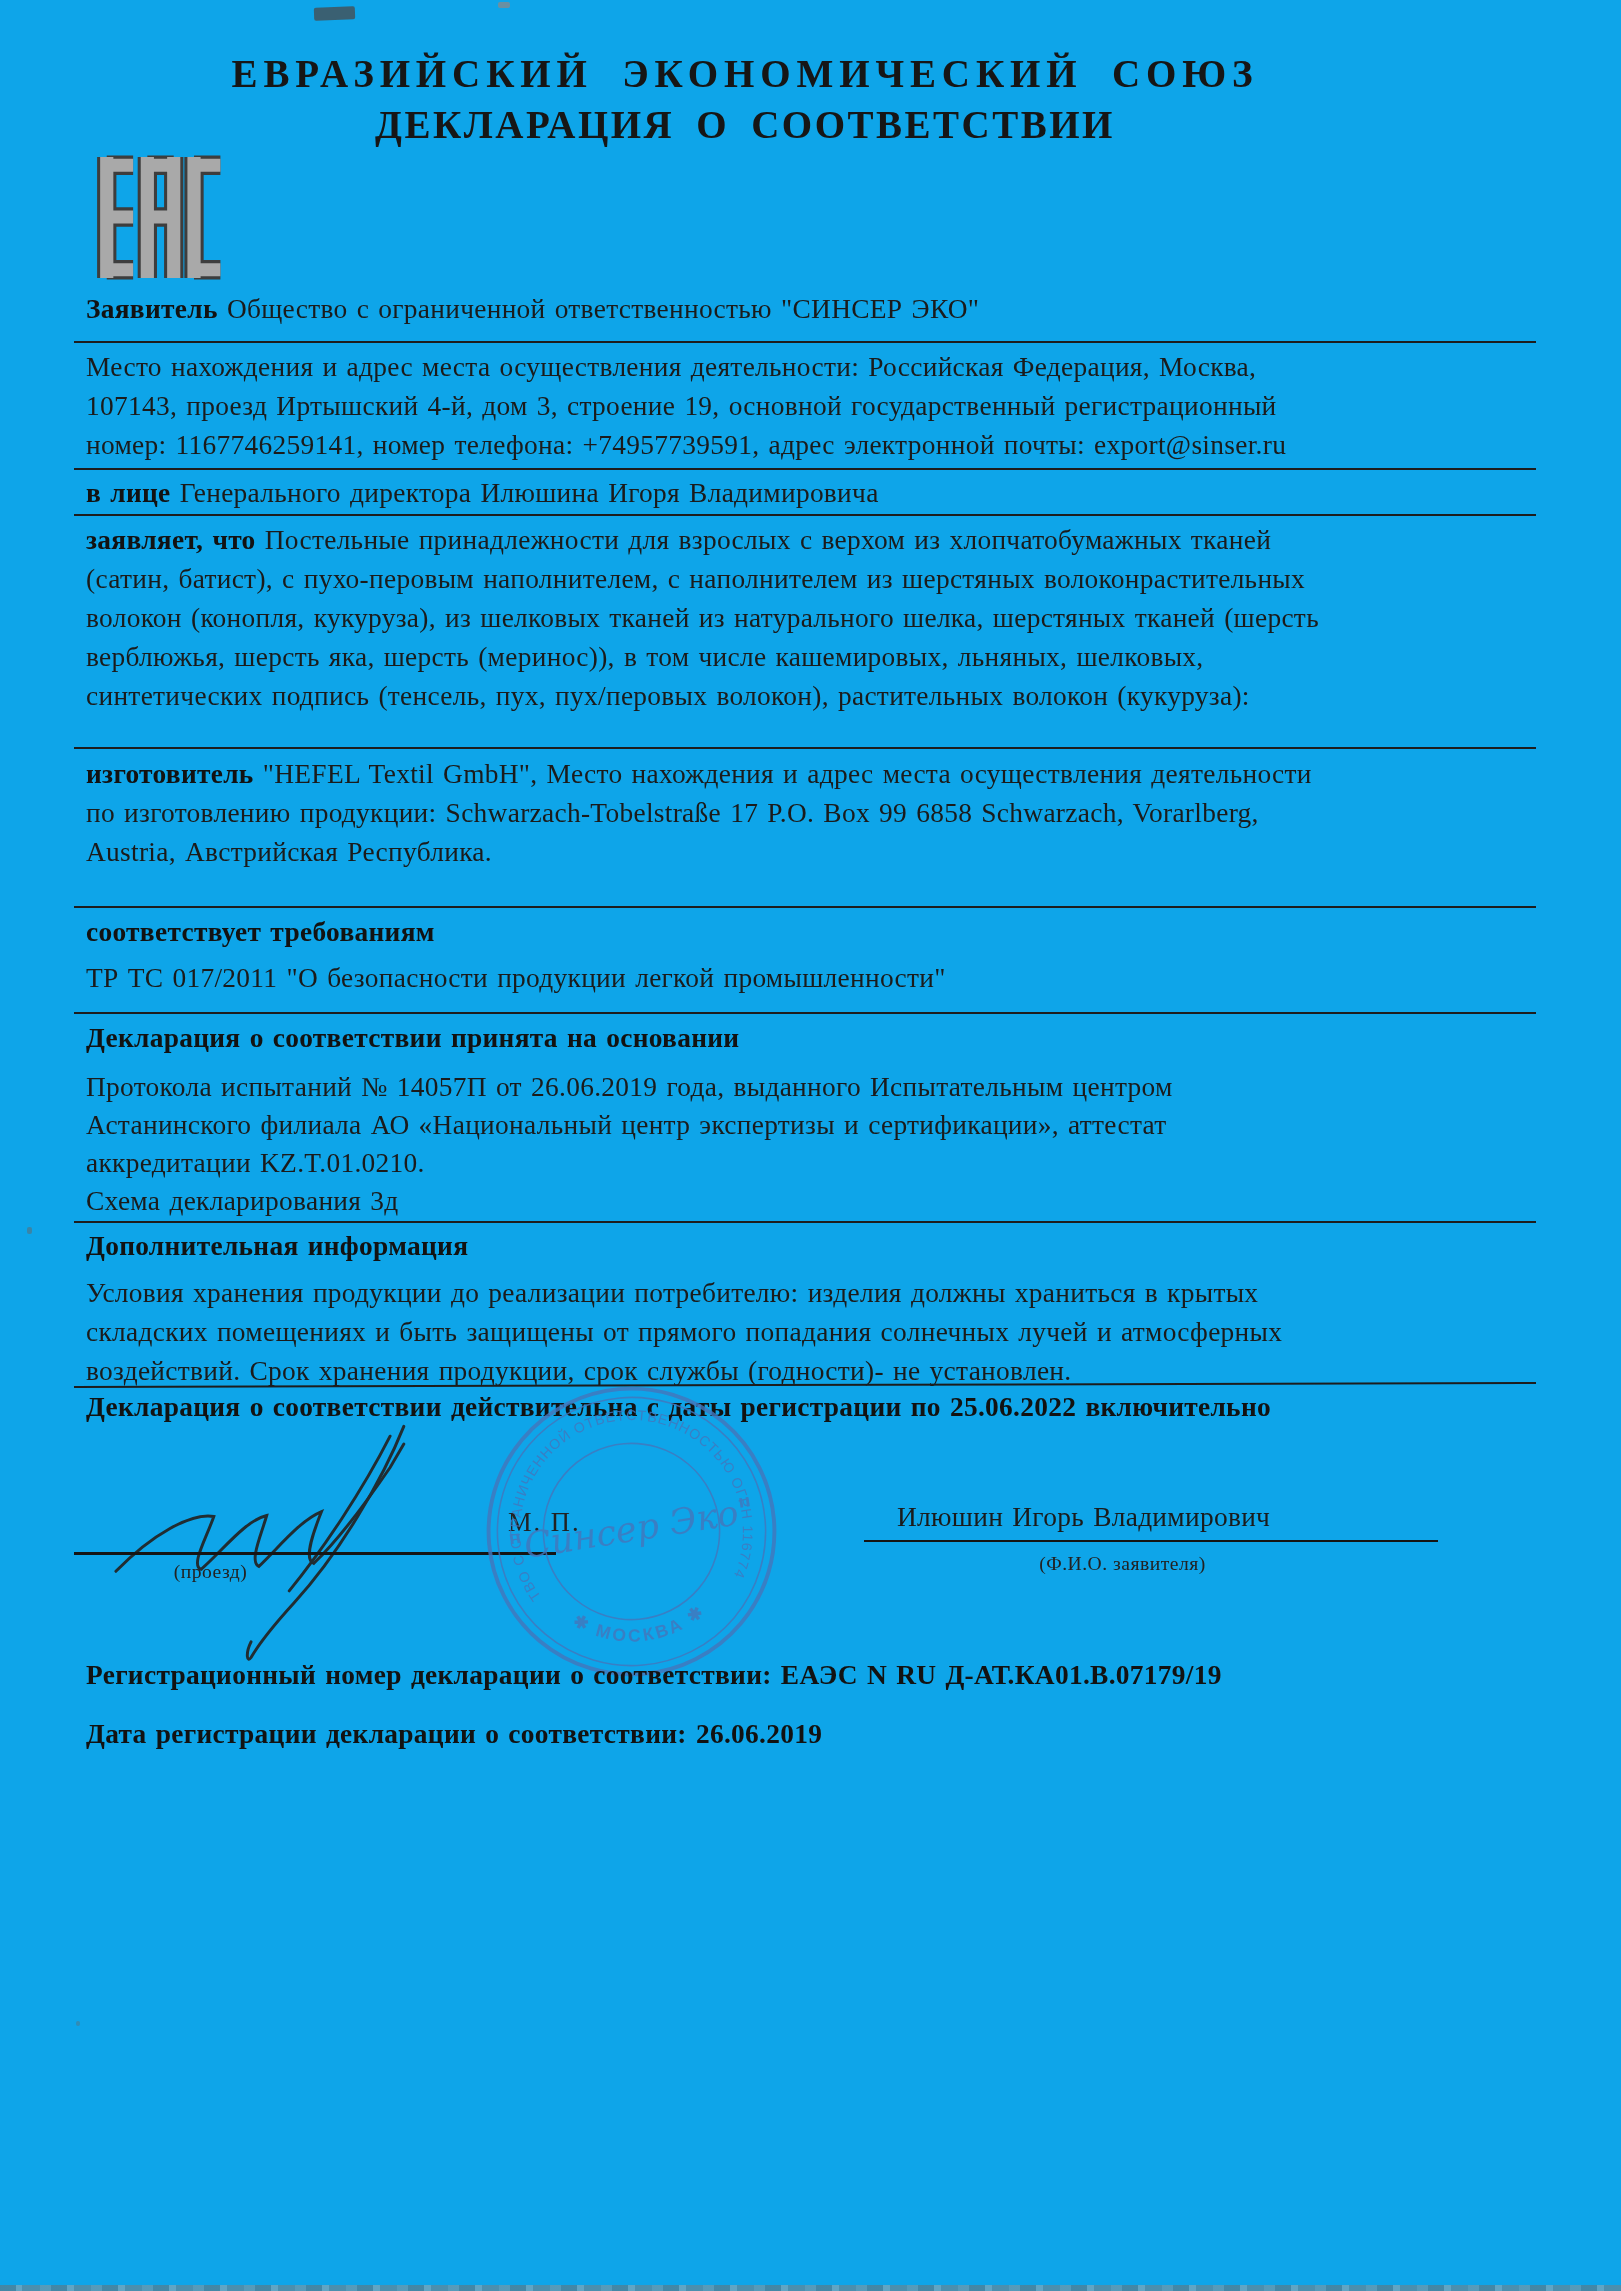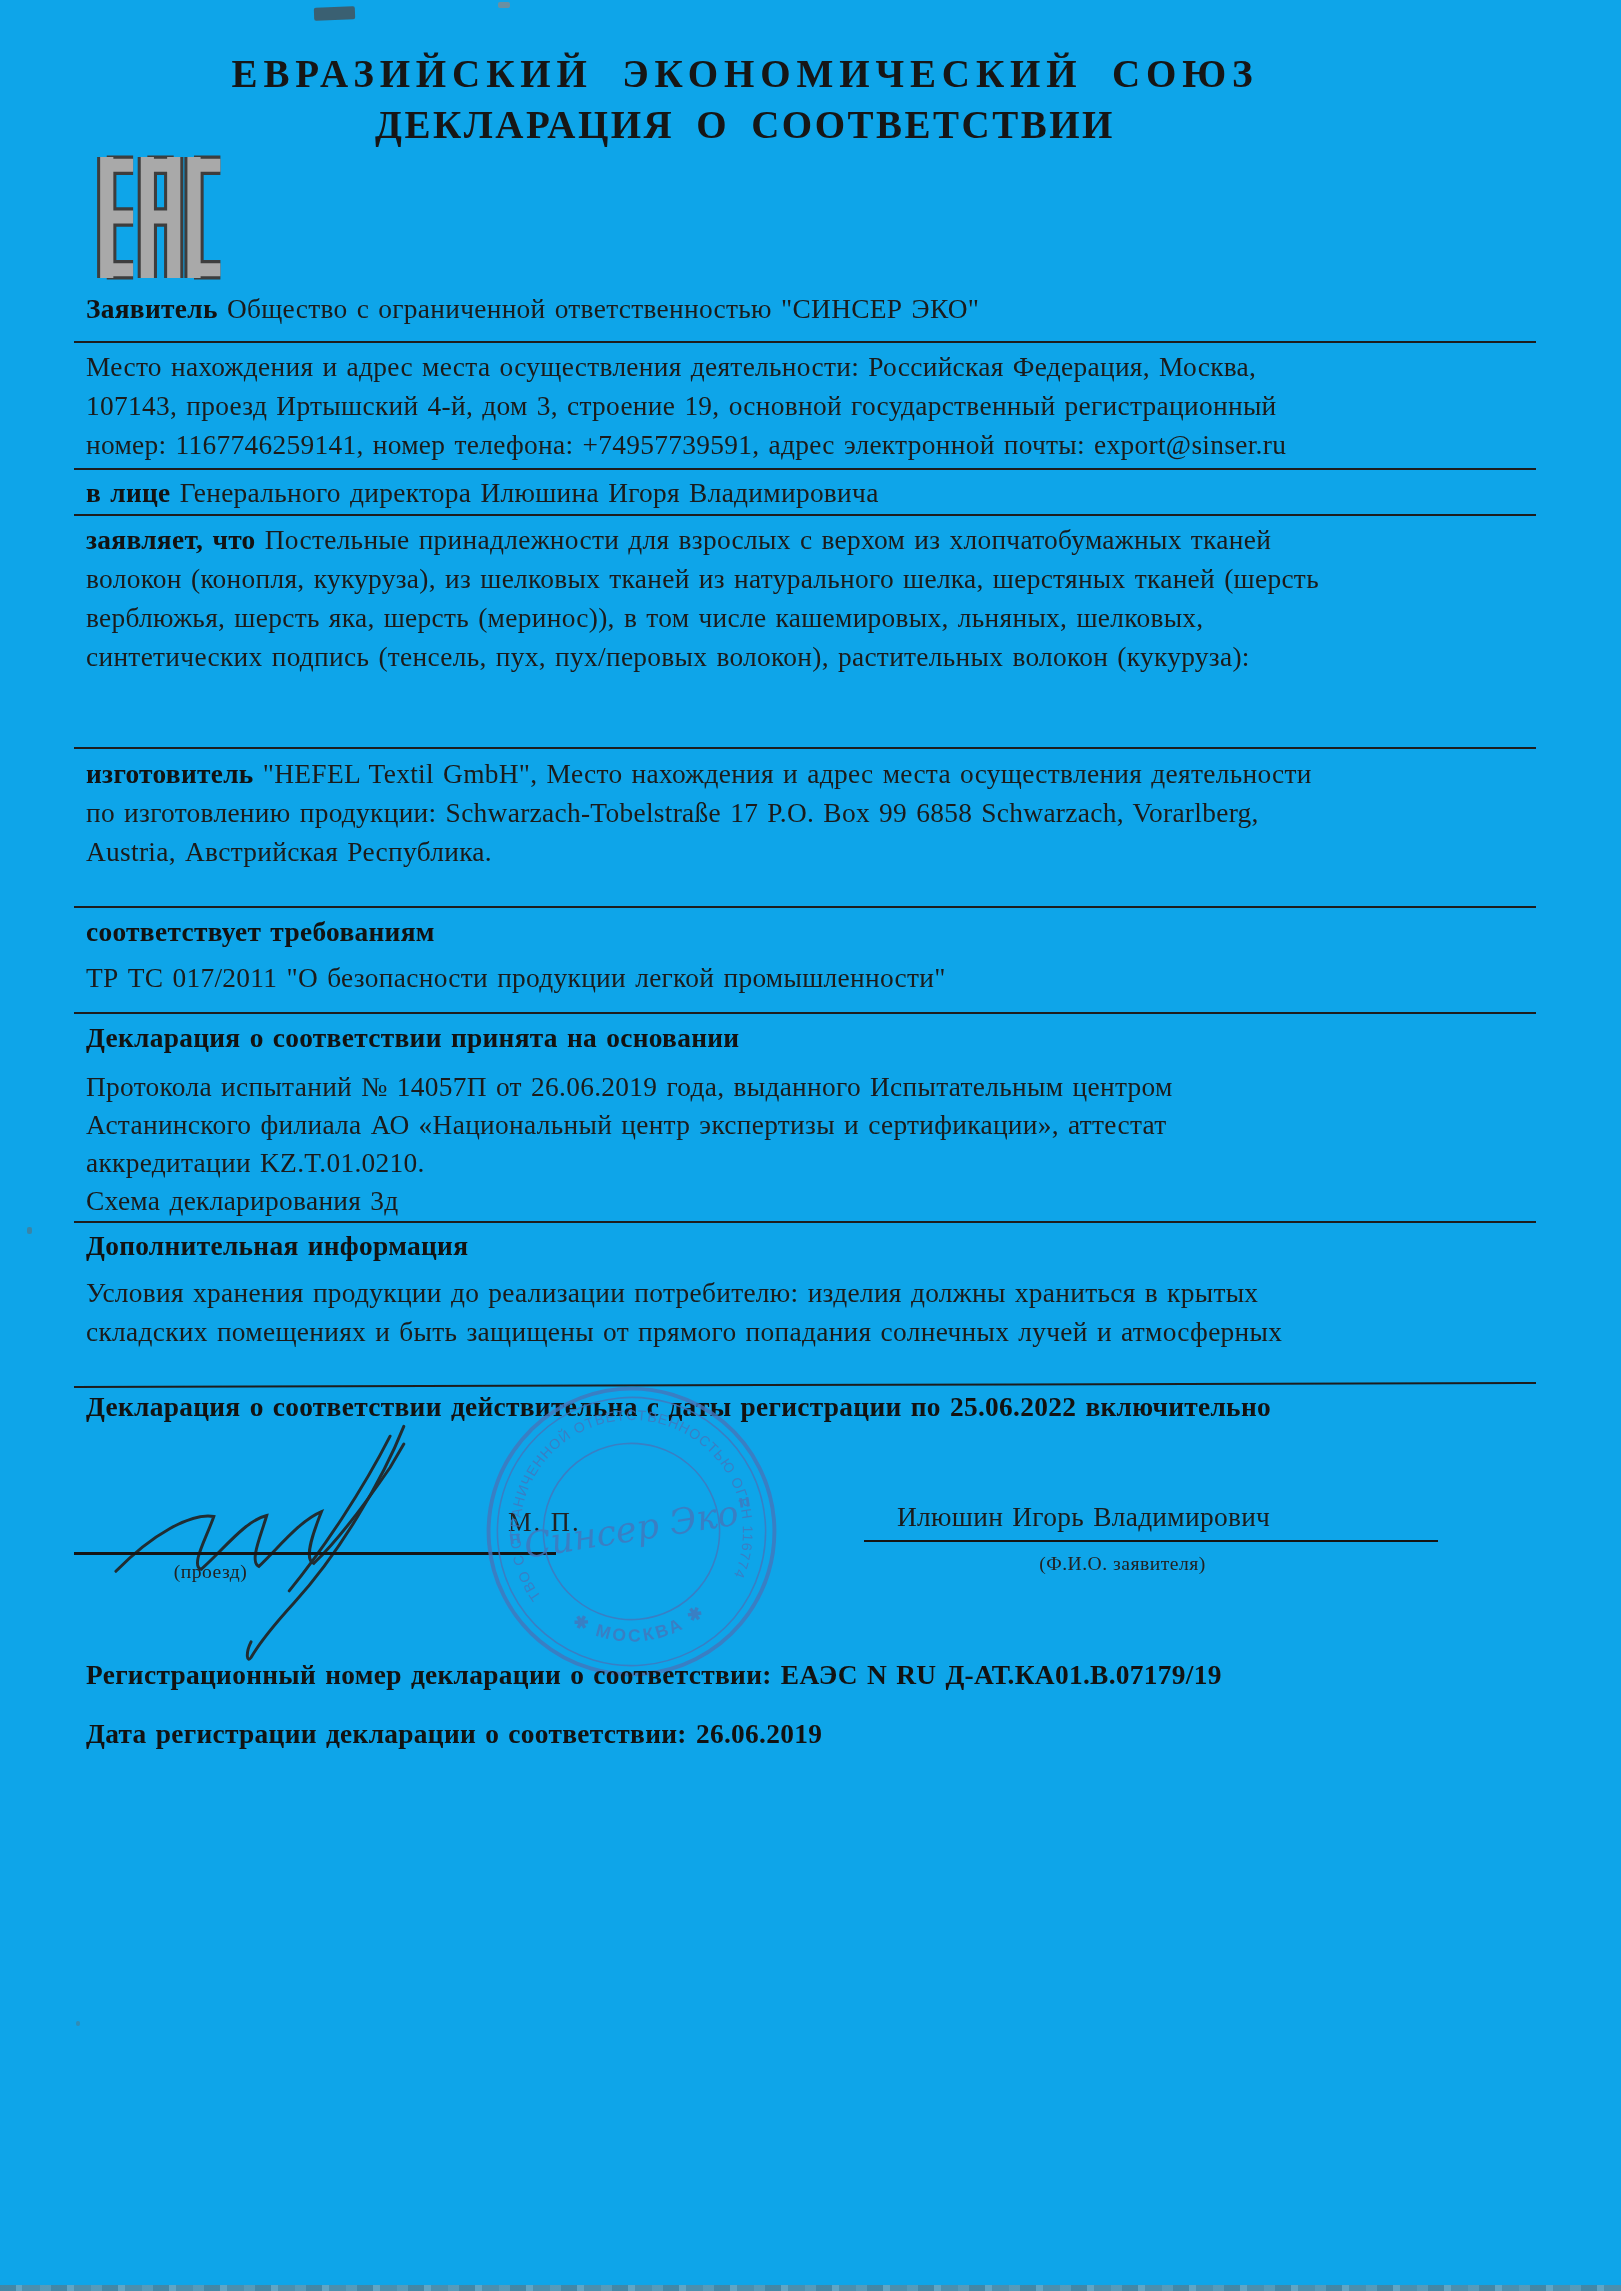--- a/index.html
+++ b/index.html
@@ -73,20 +73,21 @@
     <span class="b">в лице</span>
     <span>Генерального директора Илюшина Игоря Владимировича</span>
   </div>
   <div class="rule" style="top:514px;"></div>
 
   <div class="block txt" style="top:521px;">
     <div>
       <span class="b">заявляет, что</span>
       <span>Постельные принадлежности для взрослых с верхом из хлопчатобумажных тканей</span>
     </div>
+    <div>(сатин, батист), с пухо-перовым наполнителем, с наполнителем из шерстяных волоконрастительных</div>
     <div>волокон (конопля, кукуруза),  из шелковых тканей из натурального шелка,  шерстяных тканей (шерсть</div>
     <div>верблюжья, шерсть яка, шерсть (меринос)), в том числе кашемировых,  льняных, шелковых,</div>
     <div>синтетических подпись (тенсель, пух, пух/перовых волокон), растительных волокон (кукуруза):</div>
   </div>
   <div class="rule" style="top:747px;"></div>
 
   <div class="block txt" style="top:755px;">
     <div>
       <span class="b">изготовитель</span>
       <span>"HEFEL Textil GmbH", Место нахождения и адрес места осуществления деятельности</span>
@@ -107,20 +108,21 @@
     <div>Астанинского филиала АО «Национальный центр экспертизы и сертификации», аттестат</div>
     <div>аккредитации KZ.T.01.0210.</div>
     <div>Схема декларирования 3д</div>
   </div>
   <div class="rule" style="top:1221px;"></div>
 
   <div class="block txt b" style="top:1227px;">Дополнительная информация</div>
   <div class="block txt" style="top:1274px;">
     <div>Условия хранения продукции до реализации потребителю: изделия должны храниться в крытых</div>
     <div>складских помещениях и быть защищены от прямого попадания солнечных лучей и атмосферных</div>
+    <div>воздействий. Срок хранения продукции, срок службы (годности)- не установлен.</div>
   </div>
   <div class="rule" style="top:1384px; transform:rotate(-0.15deg);"></div>
 
   <div class="block txt b" style="top:1388px;">Декларация о соответствии  действительна с даты регистрации по 25.06.2022 включительно</div>
 
   <svg class="abs" style="left:59px; top:1397px;" width="529" height="284" viewBox="0 0 540 290">
     <g fill="none" stroke="#232323" stroke-width="3" stroke-linecap="round" opacity="0.92">
       <path d="M58 178 C95 140 135 118 158 122 C150 145 134 172 145 176 C166 158 190 126 212 121 C206 142 194 168 204 173 C224 154 246 126 268 117 C258 142 250 166 260 170 C285 146 312 110 338 72 L352 48"></path>
       <path d="M352 30 C330 85 286 160 240 210 C220 232 204 252 196 266 C192 272 190 262 196 250"></path>
       <path d="M338 40 C310 95 270 155 235 198"></path>

